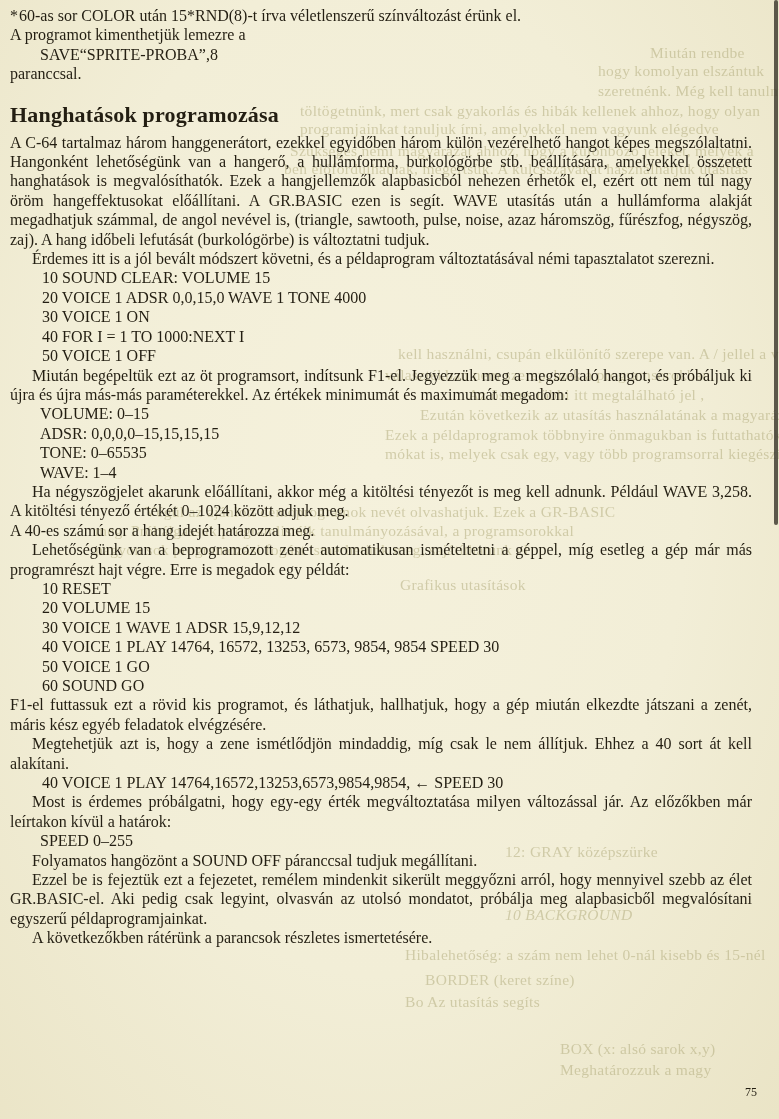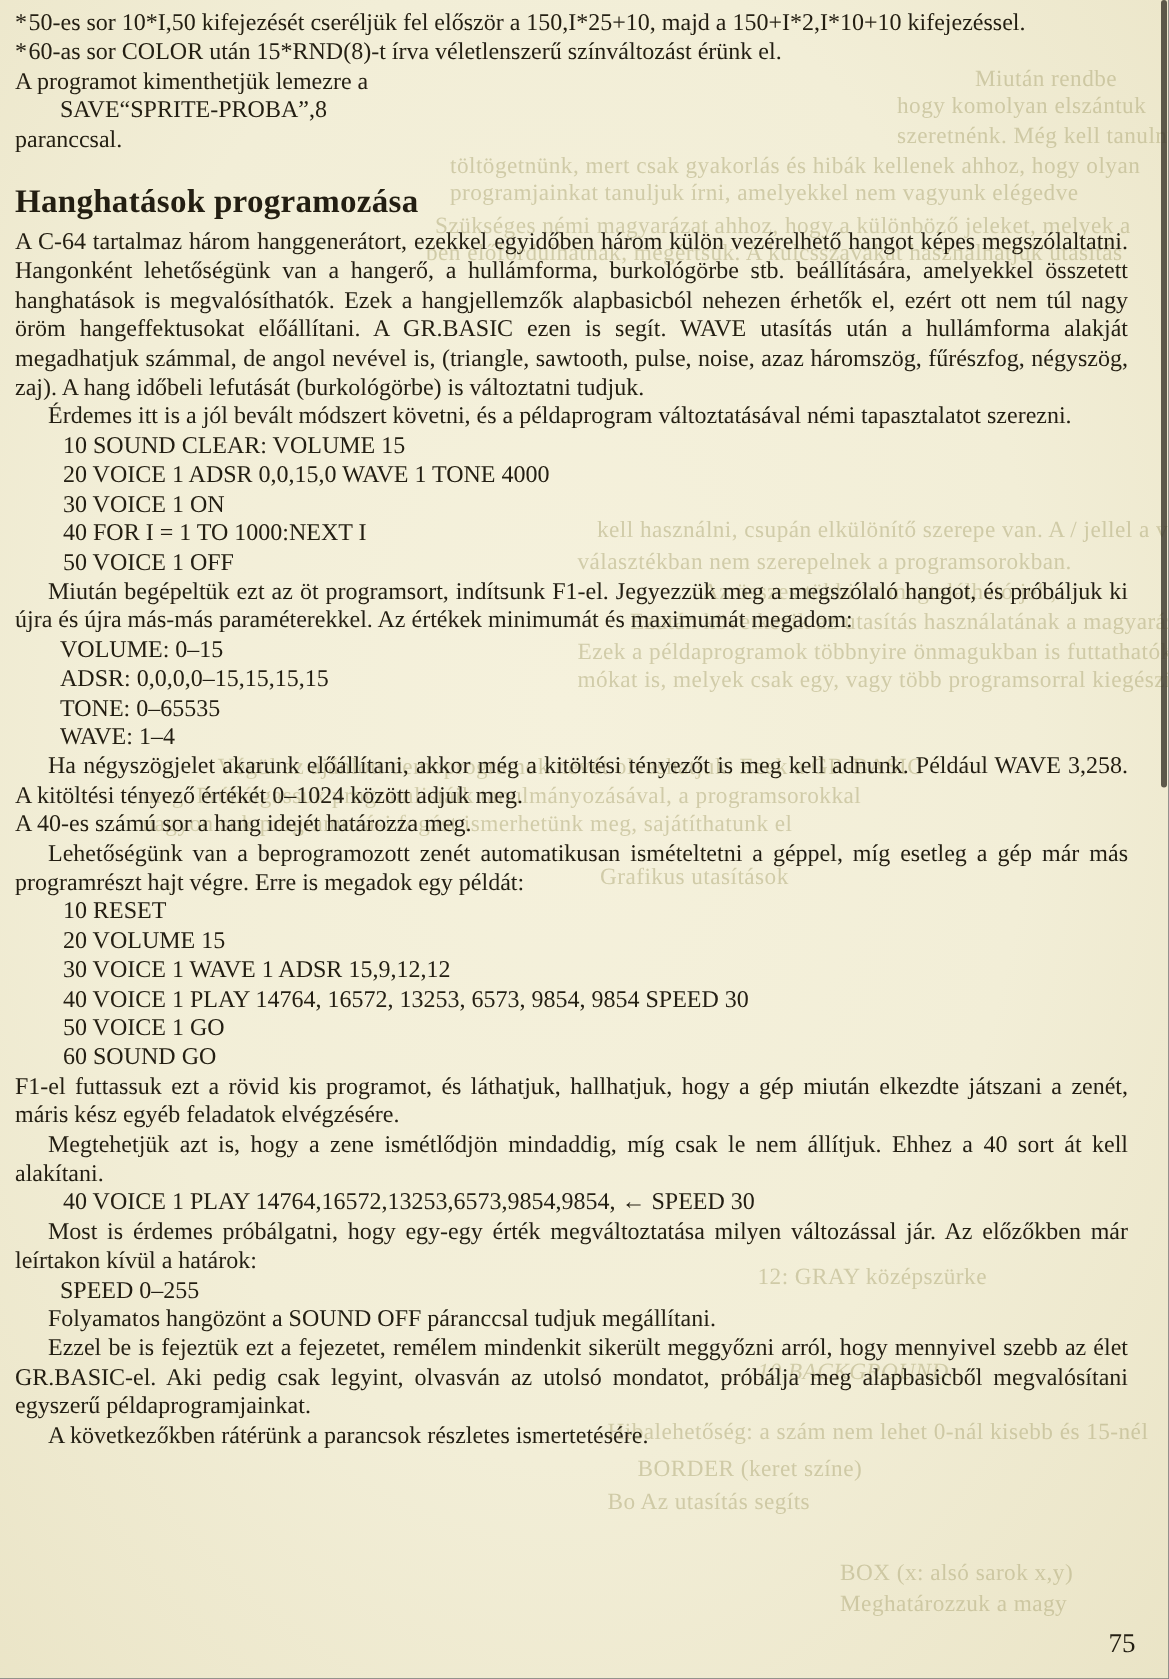--- a/index.html
+++ b/index.html
@@ -39,21 +39,21 @@
   .code{padding-left:32px;}
   .limits{padding-left:30px;}
   h2{
     margin:20px 0 8px 0;
     font-size:22px;line-height:21px;
     font-weight:bold;letter-spacing:.2px;
   }
   #page-number{
     position:absolute;z-index:1;
     top:1085px;right:22px;
-    font-size:18px;
+    font-size:12px;
   }
 </style>
 </head>
 <body>
 
 <div id="page">
 
   <div id="bleed">
 
       <span class="frag" style="left: 650px; top: 44px;">Miután rendbe</span>
@@ -105,21 +105,20 @@
 
       <span class="frag" style="left: 560px; top: 1061px;">Meghatározzuk a magy</span>
     </div>
 
   <div class="edge-strip" style="right:1px;top:0;width:4px;height:525px;"></div>
 
   <div id="content">
 
     <div>
 
-        <p class="bullet"><span class="marker">*</span><span>50-es sor 10*I,50 kifejezését cseréljük fel először a 150,I*25+10, majd a 150+I*2,I*10+10 kifejezéssel.</span></p>
 
         <p class="bullet"><span class="marker">*</span><span>60-as sor COLOR után 15*RND(8)-t írva véletlenszerű színváltozást érünk el.</span></p>
       </div>
     <p>A programot kimenthetjük lemezre a</p>
     <div class="cmdline">SAVE“SPRITE-PROBA”,8</div>
     <p>paranccsal.</p>
 
     <h2>Hanghatások programozása</h2>
 
     <p>A C-64 tartalmaz három hanggenerátort, ezekkel egyidőben három külön vezérelhető hangot képes megszólaltatni. Hangonként lehetőségünk van a hangerő, a hullámforma, burkológörbe stb. beállítására, amelyekkel összetett hanghatások is megvalósíthatók. Ezek a hangjellemzők alapbasicból nehezen érhetők el, ezért ott nem túl nagy öröm hangeffektusokat előállítani. A GR.BASIC ezen is segít. WAVE utasítás után a hullámforma alakját megadhatjuk számmal, de angol nevével is, (triangle, sawtooth, pulse, noise, azaz háromszög, fűrészfog, négyszög, zaj). A hang időbeli lefutását (burkológörbe) is változtatni tudjuk.</p>

